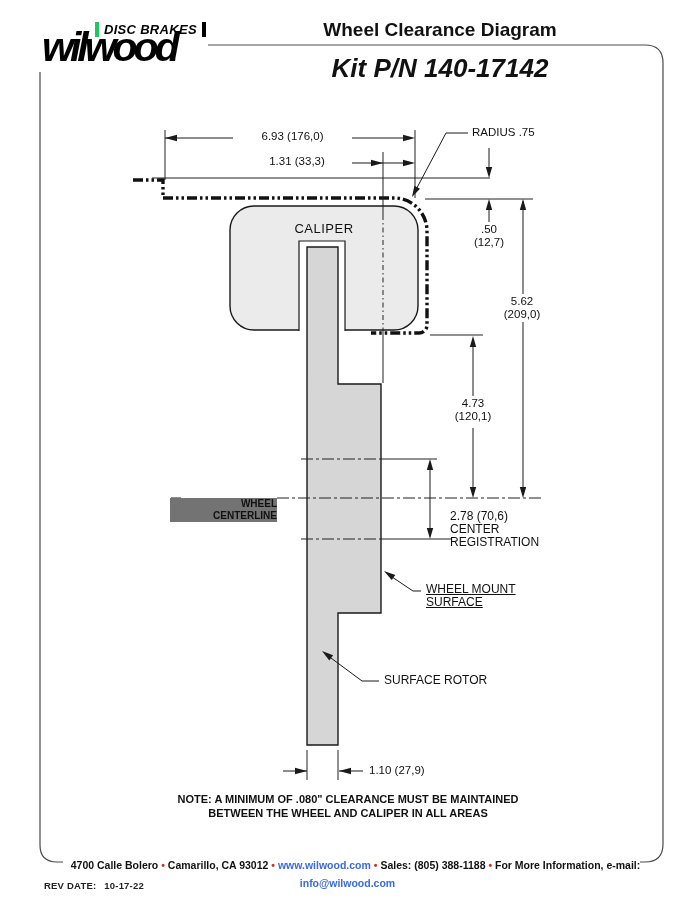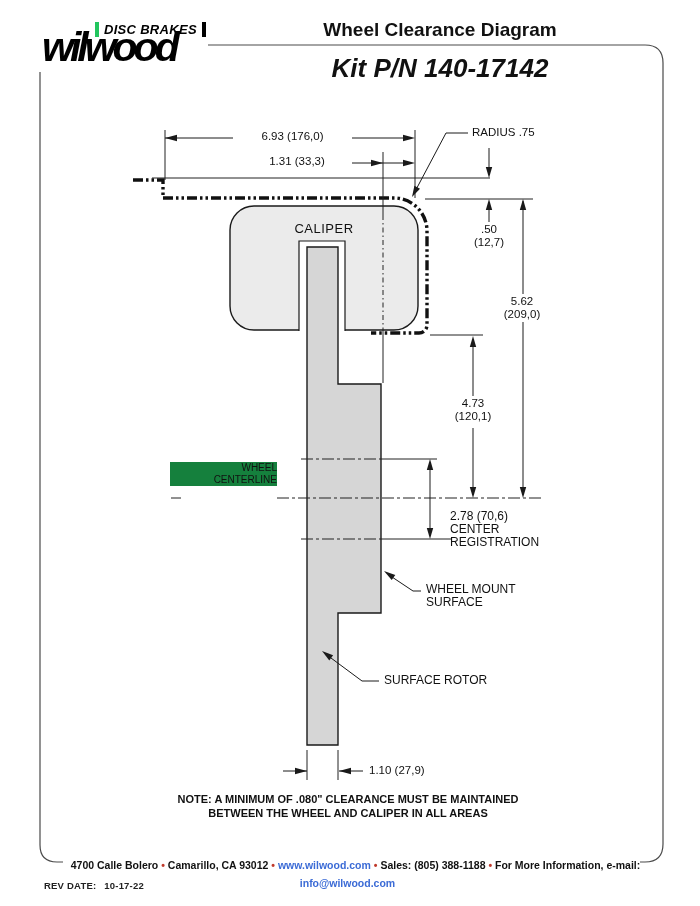--- a/index.html
+++ b/index.html
@@ -28,23 +28,23 @@
   .t-dim693{left:235px;top:130px;width:115px;}
   .t-dim131{left:256px;top:155px;width:82px;text-align:center;}
   .t-radius{left:472px;top:126px;}
   .t-caliper{left:282px;top:221px;width:84px;font-size:13px;letter-spacing:.5px;}
   .t-d50{left:459px;top:223px;width:60px;}
   .t-d50mm{left:459px;top:236px;width:60px;}
   .t-d823{left:492px;top:295px;width:60px;}
   .t-d823mm{left:492px;top:308px;width:60px;}
   .t-d473{left:443px;top:397px;width:60px;}
   .t-d473mm{left:443px;top:410px;width:60px;}
-  .t-wcl{left:170px;top:462px;width:107px;font-size:10px;line-height:12px;background:#15803d;}
+  .t-wcl{left:170px;top:498px;width:107px;font-size:10px;line-height:12px;background:#737373;font-weight:bold;}
   .t-creg{left:450px;top:510px;}
-  .t-mount{left:426px;top:583px;}
+  .t-mount{left:426px;top:583px;text-decoration:underline;}
   .t-rotor{left:384px;top:674px;}
   .t-d110{left:369px;top:764px;}
   .note{left:98px;top:792px;width:500px;text-align:center;font-weight:700;
     font-size:11px;line-height:14px;}
   
   .footer{position:absolute;left:40px;top:855px;width:623px;text-align:center;z-index:5;}
   .footer .inner{background:#fff;padding:0 8px;font-weight:700;font-size:10.5px;}
   .footer a{text-decoration:none;font-weight:700;}
   .rev{left:44px;top:880px;font-weight:700;font-size:9.5px;color:#222;letter-spacing:.2px;}
   .rev .val{margin-left:8px;}

